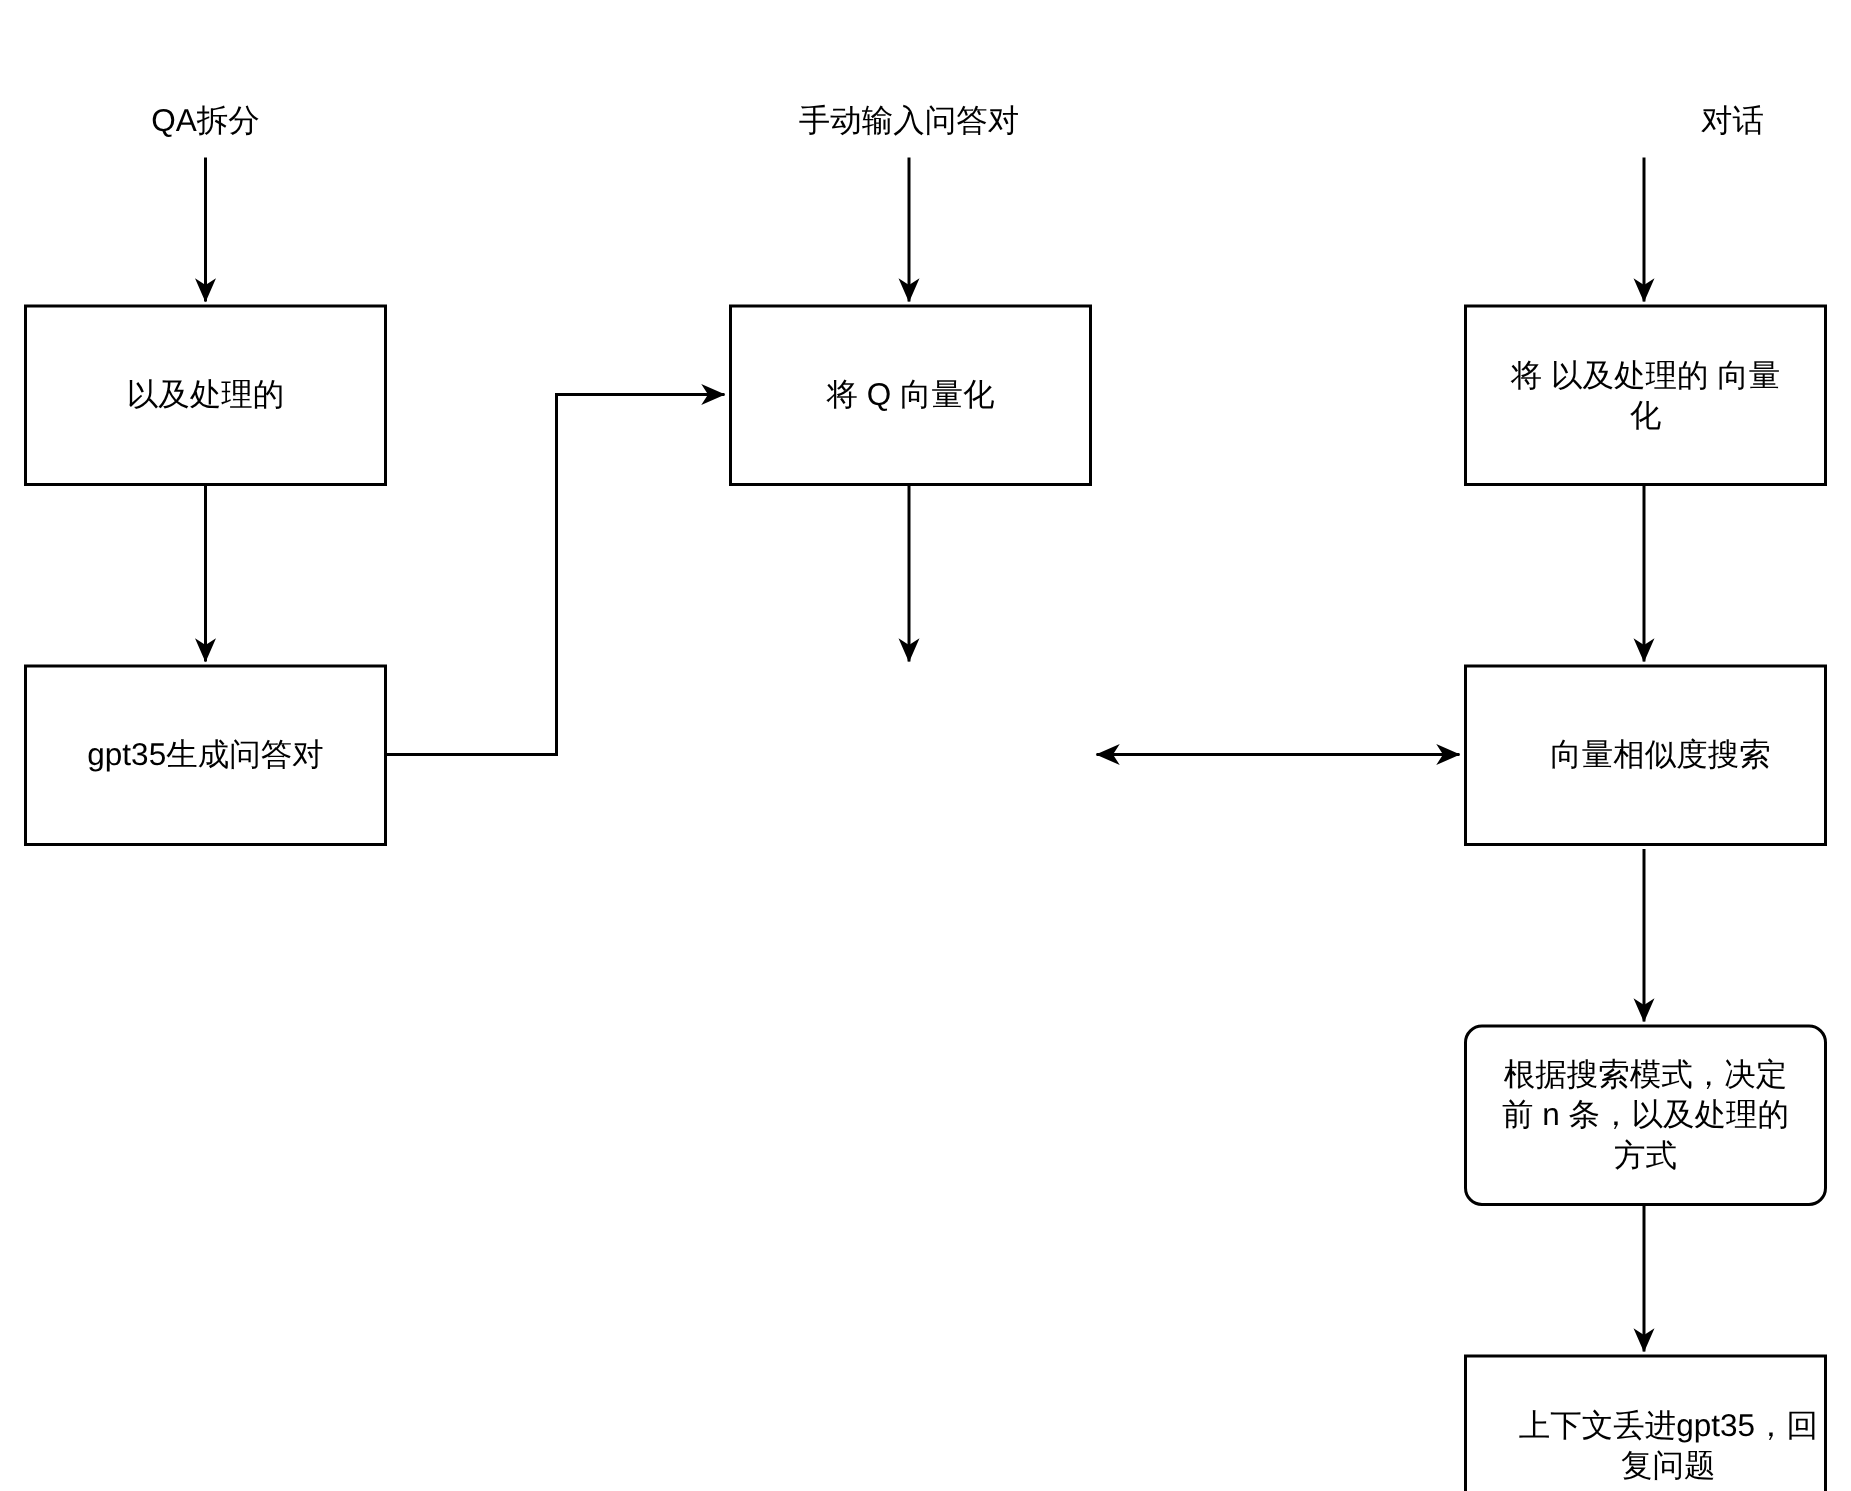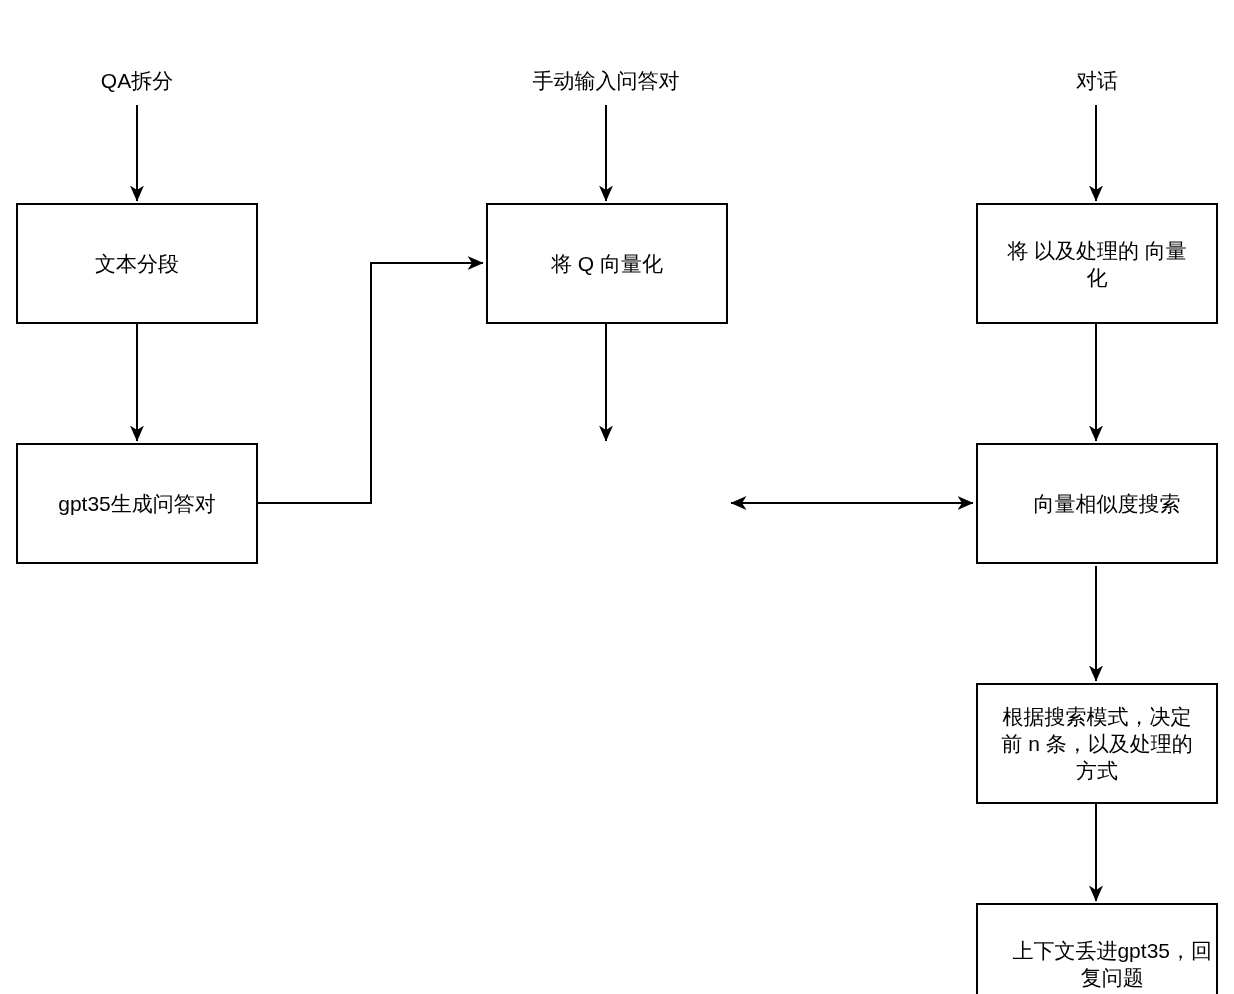--- a/index.html
+++ b/index.html
@@ -76,46 +76,46 @@
 
     <path d="M258,455 L371,455 L371,215 L483,215" fill="none" stroke="#000000" stroke-width="2" marker-end="url(#arrow)"></path>
 
     <line x1="731" y1="455" x2="973" y2="455" stroke="#000000" stroke-width="2" marker-start="url(#arrow)" marker-end="url(#arrow)"></line>
 
     <line x1="1096" y1="518" x2="1096" y2="633" stroke="#000000" stroke-width="2" marker-end="url(#arrow)"></line>
     <line x1="1096" y1="756" x2="1096" y2="853" stroke="#000000" stroke-width="2" marker-end="url(#arrow)"></line>
   </svg>
 
   <div class="entry-label" style="left:137px; top:19px;">QA拆分</div>
-  <div class="entry-label" style="left:606px; top:19px;">手动输入问答对</div>
-  <div class="entry-label" style="left:1097px; top:19px;">对话</div>
+  <div class="entry-label" style="left:606px; top:19px;font-family:Liberation Serif, serif;">手动输入问答对</div>
+  <div class="entry-label" style="left:1155px; top:19px;">对话</div>
 
   <div class="node" style="left:16px; top:155px;">
-    <span class="node-label">文本分段</span>
+    <span class="node-label">以及处理的</span>
   </div>
 
   <div class="node" style="left:16px; top:395px;">
     <span class="node-label">gpt35生成问答对</span>
   </div>
 
   <div class="node" style="left:486px; top:155px;">
     <span class="node-label">将 Q 向量化</span>
   </div>
 
 
   <div class="node" style="left:976px; top:155px;">
     <span class="node-label">将 以及处理的 向量
 化</span>
   </div>
 
   <div class="node" style="left:976px; top:395px;padding-left:20px;">
     <span class="node-label">向量相似度搜索</span>
   </div>
 
-  <div class="node" style="left:976px; top:635px;">
+  <div class="node" style="left:976px; top:635px;border-radius:12px;">
     <span class="node-label">根据搜索模式，决定
 前 n 条，以及处理的
 方式</span>
   </div>
 
   <div class="node" style="left:976px; top:855px;justify-content:flex-end;">
     <span class="node-label">上下文丢进gpt35，回
 复问题</span>
   </div>
 

